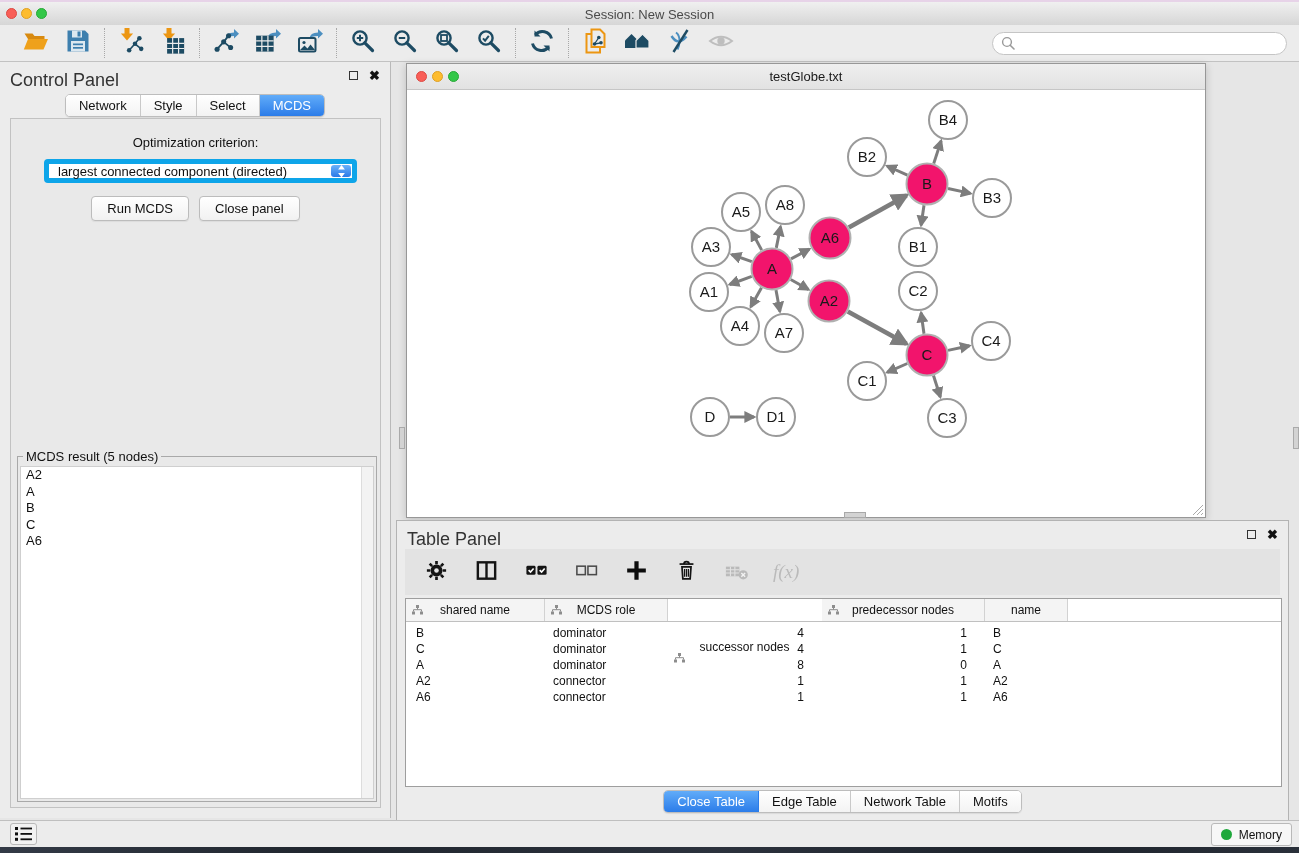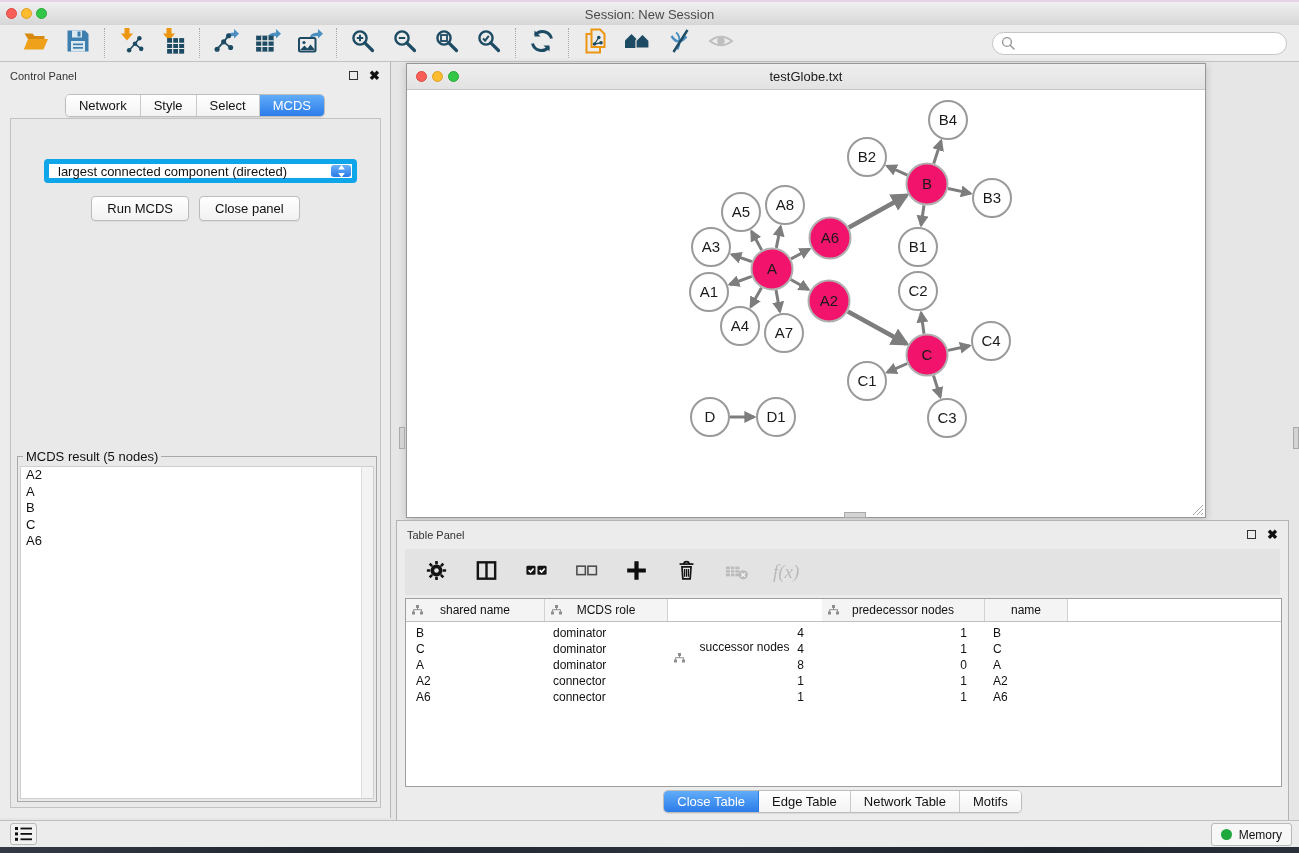--- a/index.html
+++ b/index.html
@@ -25,21 +25,21 @@
   .tbtn svg{width:26px;height:26px;}
   .tbtn.dim{opacity:.55;}
   .search-wrap{margin-left:auto;position:relative;width:295px;height:23px;margin-right:2px;}
   .search-input{width:100%;height:100%;border:1px solid #c5c5c5;border-radius:12px;background:#fff;
     padding:0 8px 0 27px;box-sizing:border-box;font-size:13px;outline:none;font-family:inherit;}
   .search-glass{position:absolute;left:9px;top:4px;width:14px;height:14px;}
 
   
   .control-panel{position:absolute;left:0;top:62px;width:391px;height:756px;box-sizing:border-box;
     background:#ececec;border-right:1px solid #b9b9b9;}
-  .panel-title{position:absolute;left:10px;top:8px;font-size:11px;color:#333;}
+  .panel-title{position:absolute;left:10px;top:8px;font-size:18px;color:#333;}
   .panel-btns{position:absolute;right:10px;top:9px;display:flex;gap:11px;align-items:center;}
   .float-btn{width:9px;height:9px;border:1.5px solid #333;box-sizing:border-box;}
   .close-btn{font-size:13px;font-weight:bold;color:#111;line-height:9px;}
 
   .seg{display:inline-flex;border:1px solid #bdbdbd;border-radius:5px;overflow:hidden;background:#fff;
     box-shadow:0 1px 1px rgba(0,0,0,.08);}
   .seg .tab{padding:3px 13px;font-size:13px;border-right:1px solid #c9c9c9;color:#111;
     background:linear-gradient(#fff,#f3f3f3);white-space:nowrap;}
   .seg .tab:last-child{border-right:none;}
   .seg .tab.active{background:linear-gradient(#61acf9,#2b7ce9);color:#fff;border-right-color:#2b7ce9;}
@@ -297,20 +297,21 @@
     <div class="control-tabs" id="control-tabs">
         <div class="seg">
           <div class="tab">Network</div>
           <div class="tab">Style</div>
           <div class="tab">Select</div>
           <div class="tab active">MCDS</div>
         </div>
       </div>
 
     <div class="cp-content">
+      <div class="opt-label">Optimization criterion:</div>
       <div class="combo">
         <span>largest connected component (directed)</span>
         <span class="combo-stepper">
           <svg width="9" height="6" viewBox="0 0 9 6">
               <path d="M4.5 0 9 6H0z" fill="#fff"></path>
             </svg>
           <svg width="9" height="6" viewBox="0 0 9 6">
               <path d="M4.5 6 0 0h9z" fill="#fff"></path>
             </svg>
         </span>

